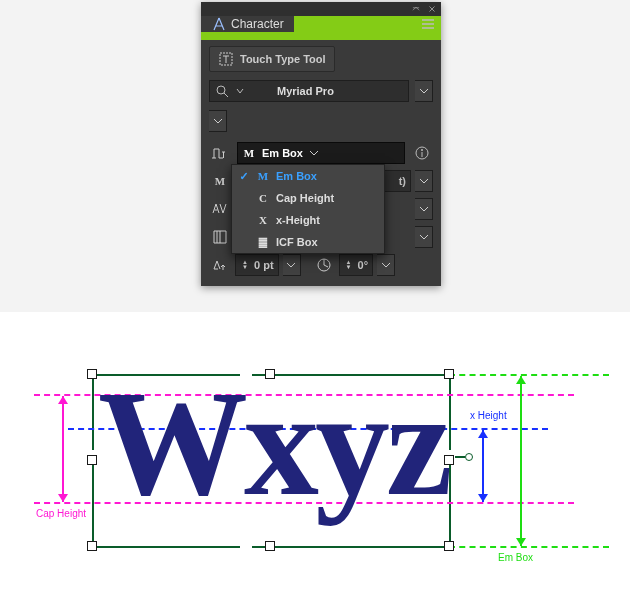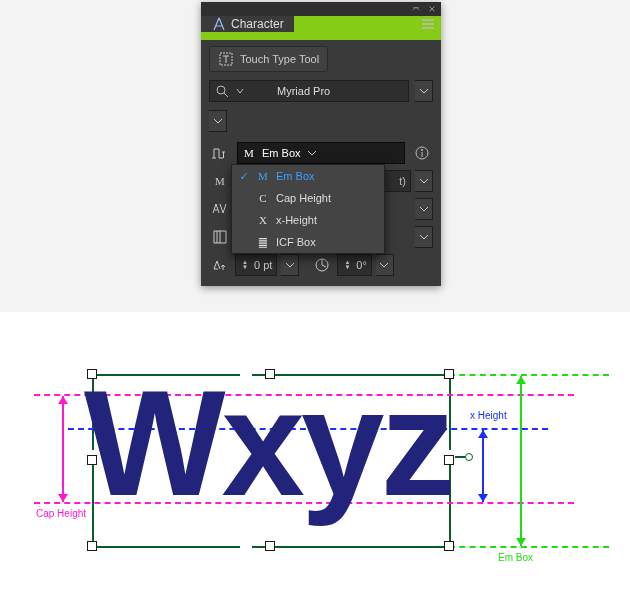--- a/index.html
+++ b/index.html
@@ -14,21 +14,21 @@
   .titlebar { height: 14px; background: #2f2f2f; display: flex; justify-content: flex-end; align-items: center; gap: 6px; padding: 0 4px; }
   .titlebar .tbtn { width: 10px; height: 10px; display: flex; align-items: center; justify-content: center; color: #aaa; cursor: pointer; }
 
   
   .tabrow { height: 24px; display: flex; align-items: flex-start; background: #84cc16; }
   .tab { background: #3a3a3a; padding: 0 10px; display: flex; align-items: center; gap: 4px; font-size: 12px; color: #ddd; }
   .tab-flex { flex: 1; }
   .menu-btn { width: 26px; display: flex; align-items: center; justify-content: center; color: #bbb; cursor: pointer; }
 
   
-  .pbody { padding: 6px 8px 10px 8px; }
+  .pbody { padding: 6px 8px 10px 8px; font-weight: bold; }
 
   .tool-btn { display: inline-flex; align-items: center; gap: 6px; border: 1px solid #2a2a2a; background: #414141; padding: 4px 8px; border-radius: 2px; cursor: pointer; }
 
   .row { display: flex; align-items: center; gap: 6px; margin-top: 8px; }
   .field { flex: 1; display: flex; align-items: center; background: #2e2e2e; border: 1px solid #1e1e1e; height: 22px; padding: 0 4px; gap: 6px; }
   .field .txt { flex: 1; color: #ddd; padding-left: 27px; }
   .drop { width: 18px; display: flex; align-items: center; justify-content: center; background: #414141; border: 1px solid #1e1e1e; height: 22px; color: #ccc; cursor: pointer; border-left: none; }
 
   .iconcell { width: 22px; height: 22px; display: flex; align-items: center; justify-content: center; color: #ccc; }
 
@@ -286,21 +286,21 @@
   <div class="solid-seg-v" style="left:449px; top:150px; height:86px; background:#0a5c2a;"></div>
 
   <div class="dashed-h" style="left:449px; top:62px; width:160px; border-color:#1ede12;"></div>
   <div class="dashed-h" style="left:449px; top:234px; width:160px; border-color:#1ede12;"></div>
 
   <div class="dashed-h" style="left:34px; top:82px; width:540px; border-color:#ff17d3;"></div>
   <div class="dashed-h" style="left:34px; top:190px; width:540px; border-color:#ff17d3;"></div>
 
   <div class="dashed-h" style="left:68px; top:116px; width:480px; border-color:#1730ff;"></div>
 
-  <div class="sample" style="left:84px; top:56px; font-size:150px; line-height:150px; letter-spacing:-4px;">Wxyz</div>
+  <div class="sample" style="left:98px; top:56px; font-size:150px; line-height:150px; letter-spacing:-4px;font-family:Liberation Serif, serif;">Wxyz</div>
 
   <div class="handle" style="left:87px; top:57px;"></div>
   <div class="handle" style="left:265px; top:57px;"></div>
   <div class="handle" style="left:444px; top:57px;"></div>
   <div class="handle" style="left:87px; top:143px;"></div>
   <div class="handle" style="left:444px; top:143px;"></div>
   <div class="handle" style="left:87px; top:229px;"></div>
   <div class="handle" style="left:265px; top:229px;"></div>
   <div class="handle" style="left:444px; top:229px;"></div>
 

